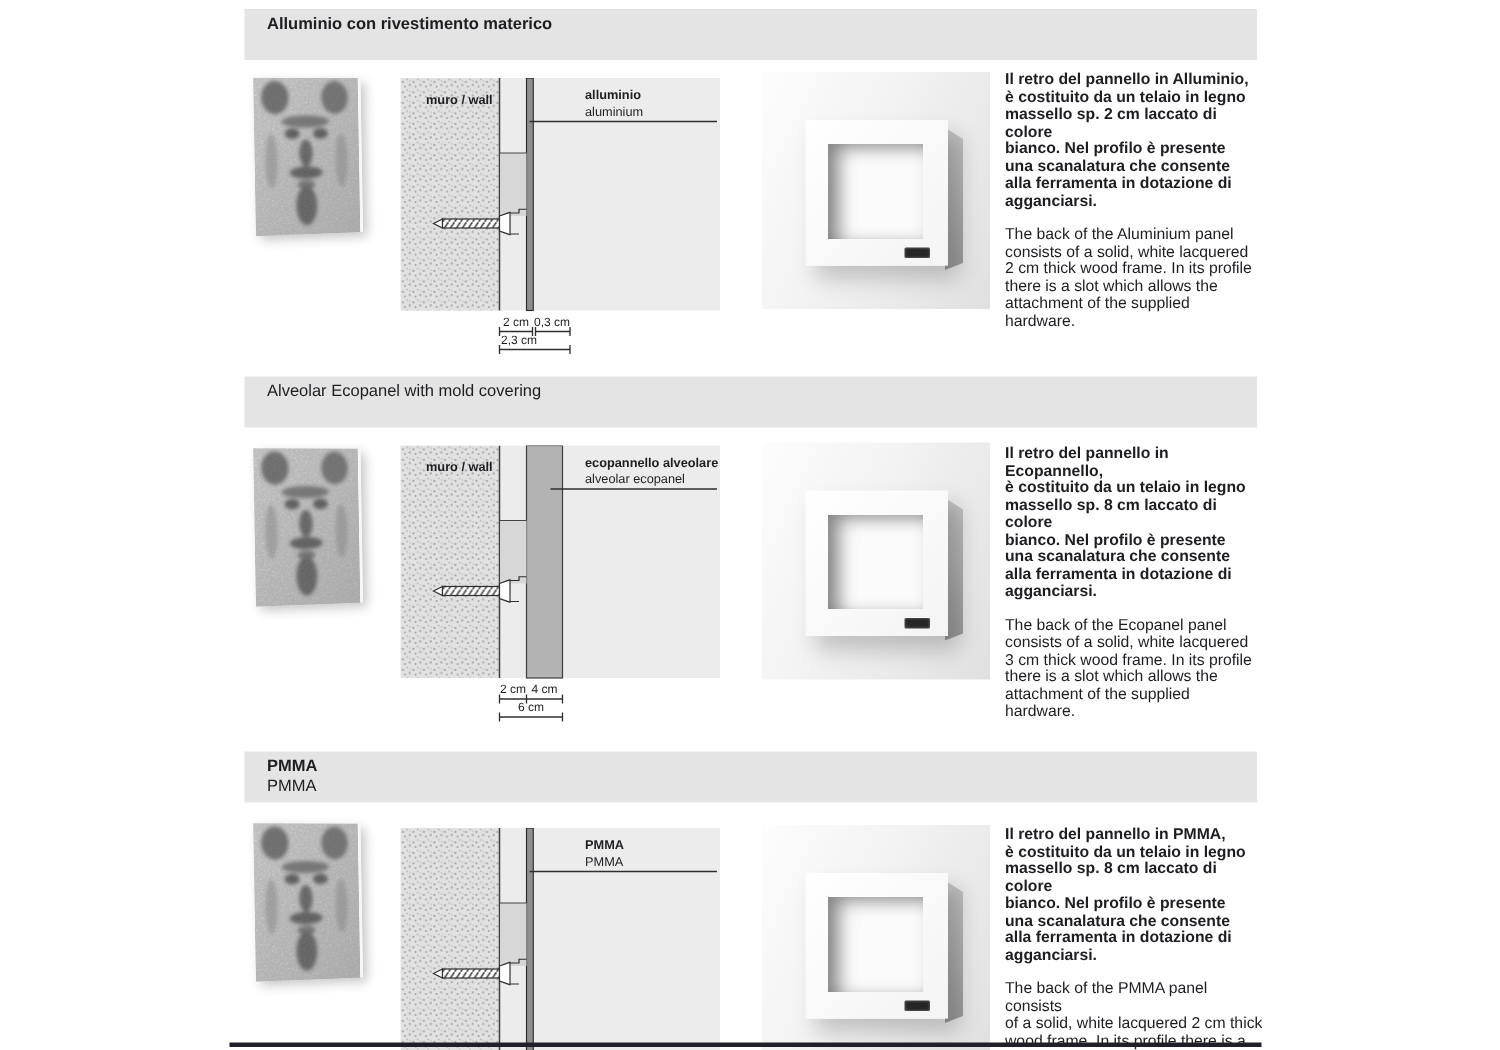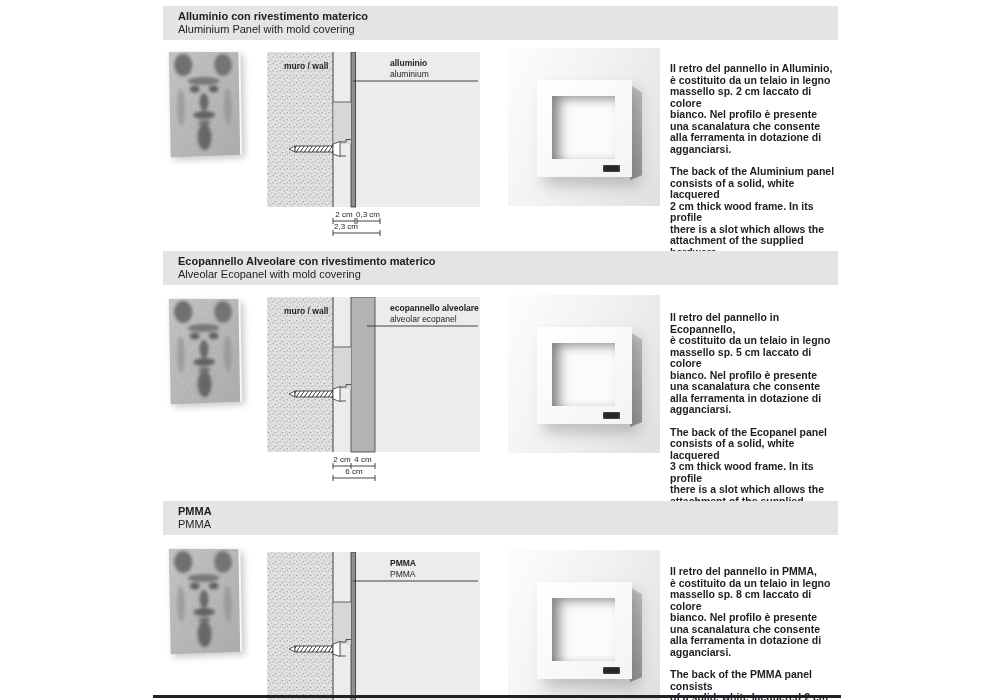--- a/index.html
+++ b/index.html
@@ -58,22 +58,22 @@
     box-shadow:inset 10px 5px 12px -3px rgba(0,0,0,0.48),
                inset -3px -5px 9px -5px rgba(0,0,0,0.12);
   }
   .ph-plate{
     position:absolute;left:66px;top:85px;width:17px;height:7px;background:#262626;
     border-radius:1px;box-shadow:inset 0 0 2px rgba(255,255,255,0.4);
   }
 
   
   .textcol{position:absolute;left:670px;width:172px;}
-  .textcol p{margin:0;white-space:pre-line;font-size:10.5px;line-height:11.5px;font-weight:bold;}
-  .textcol p.it{font-weight:bold;margin-bottom:11px;margin-top:15px;}
+  .textcol p{margin:0;white-space:pre-line;font-size:10.5px;line-height:11.5px;}
+  .textcol p.it{font-weight:bold;margin-bottom:11px;}
 
   
   .bottom-rule{position:absolute;left:153px;top:695px;width:688px;height:3px;
     background:var(--rule,#20202b);z-index:50;}
 </style>
 </head>
 <body>
 
 <svg width="0" height="0" style="position:absolute">
   <defs>
@@ -100,21 +100,20 @@
       <feTurbulence type="fractalNoise" baseFrequency="0.8" numOctaves="2"></feTurbulence>
       <feColorMatrix type="matrix" values="0 0 0 0 0.25  0 0 0 0 0.25  0 0 0 0 0.25  0.6 0.6 0.6 0 0"></feColorMatrix>
     </filter>
   </defs>
 </svg>
 
 <div class="page">
 
   <div class="sec-header" style="top:6px">
     <div class="sh-it">Alluminio con rivestimento materico</div>
-    <div class="sh-en">Aluminium Panel with mold covering</div>
   </div>
 
   <div class="artwork" style="top:52px">
     <div class="canvas">
       <svg viewBox="0 0 70 104">
         <rect width="70" height="104" fill="url(#fbg)"></rect>
         <g filter="url(#fblur)" opacity="0.88">
           <ellipse cx="14" cy="13" rx="9" ry="11" fill="#4a4a4a"></ellipse>
           <ellipse cx="54" cy="13" rx="9" ry="11" fill="#525252"></ellipse>
           <ellipse cx="34" cy="29" rx="16" ry="4" fill="#5a5a5a"></ellipse>
@@ -187,21 +186,20 @@
 alla ferramenta in dotazione di
 agganciarsi.</p>
     <p class="en">The back of the Aluminium panel
 consists of a solid, white lacquered
 2 cm thick wood frame.  In its profile
 there is a slot which allows the
 attachment of the supplied hardware.</p>
   </div>
 
   <div class="sec-header" style="top:251px">
-    <div class="sh-it">Ecopannello Alveolare con rivestimento materico</div>
     <div class="sh-en">Alveolar Ecopanel with mold covering</div>
   </div>
 
   <div class="artwork" style="top:299px">
     <div class="canvas">
       <svg viewBox="0 0 70 104">
         <rect width="70" height="104" fill="url(#fbg)"></rect>
         <g filter="url(#fblur)" opacity="0.88">
           <ellipse cx="14" cy="13" rx="9" ry="11" fill="#4a4a4a"></ellipse>
           <ellipse cx="54" cy="13" rx="9" ry="11" fill="#525252"></ellipse>
@@ -261,21 +259,21 @@
       <div class="ph-face">
         <div class="ph-hole"></div>
         <div class="ph-plate"></div>
       </div>
     </div>
   </div>
 
   <div class="textcol" style="top:297px">
     <p class="it">Il retro del pannello in Ecopannello,
 è costituito da un telaio in legno
-massello sp. 5 cm laccato di colore
+massello sp. 8 cm laccato di colore
 bianco.  Nel profilo è presente
 una scanalatura che consente
 alla ferramenta in dotazione di
 agganciarsi.</p>
     <p class="en">The back of the Ecopanel panel
 consists of a solid, white lacquered
 3 cm thick wood frame.  In its profile
 there is a slot which allows the
 attachment of the supplied hardware.</p>
   </div>

